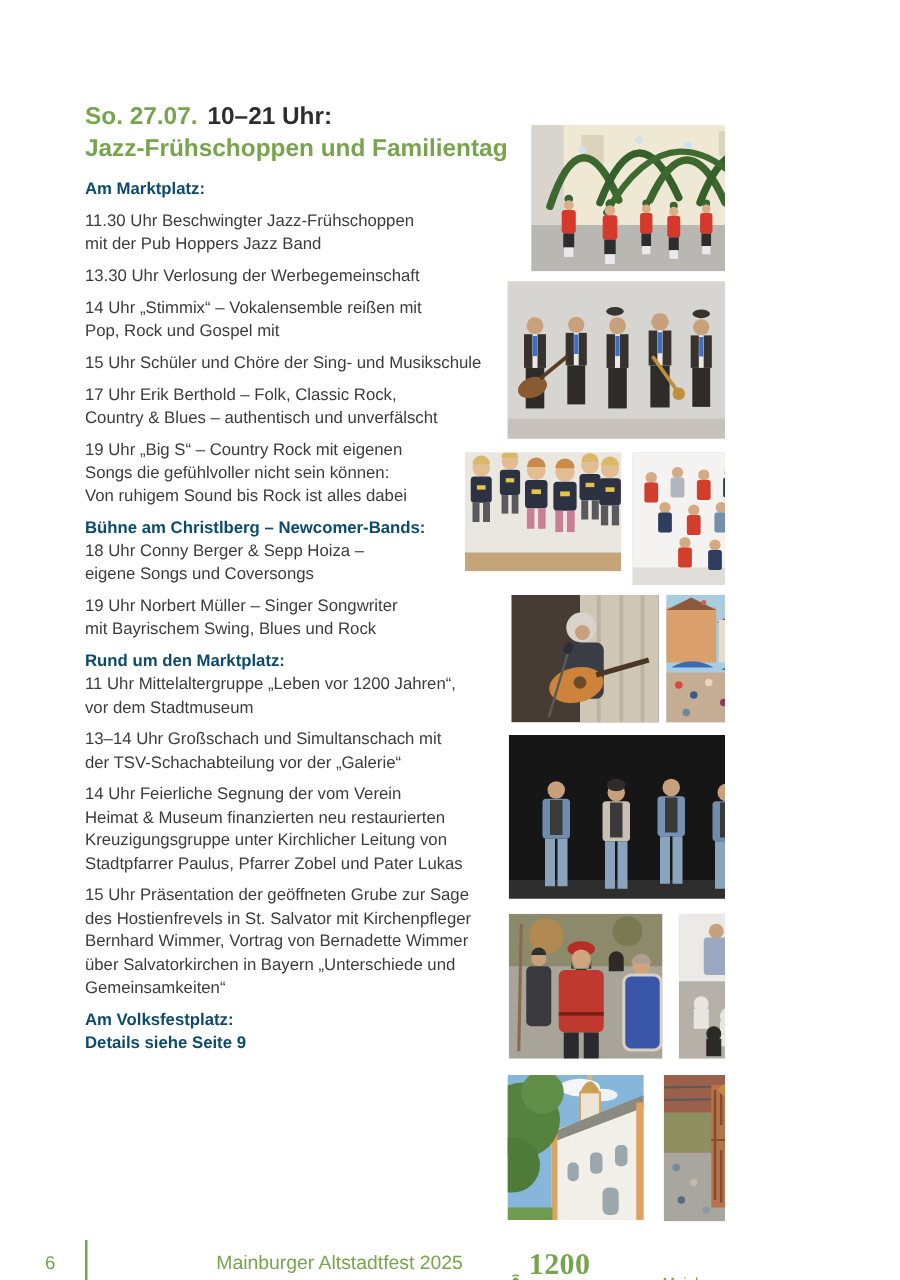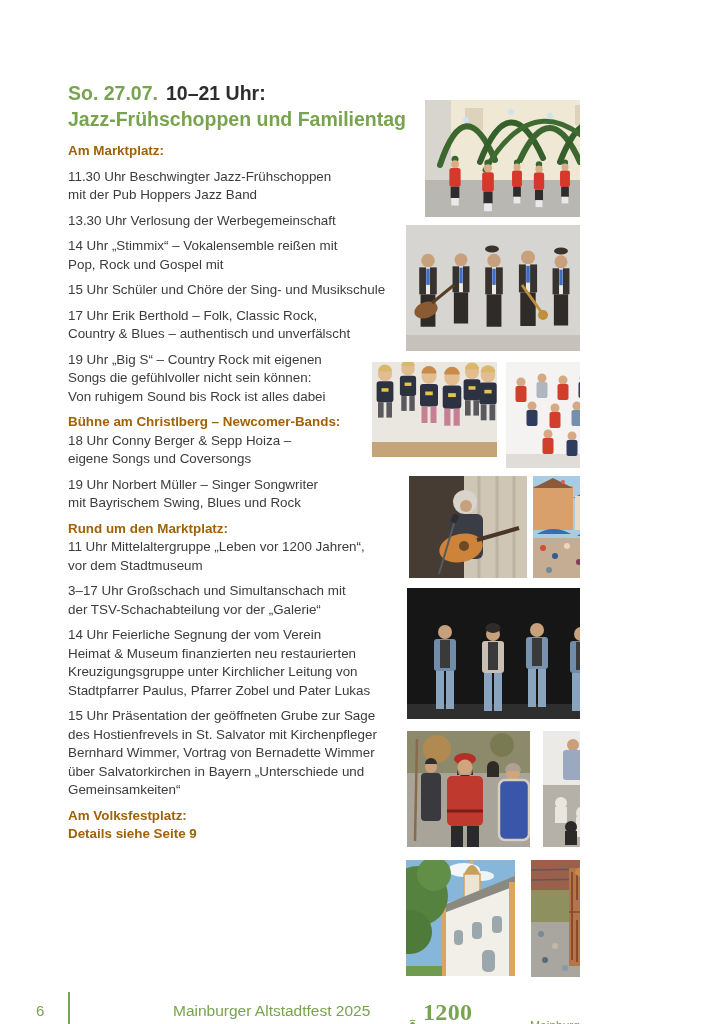--- a/index.html
+++ b/index.html
@@ -6,21 +6,21 @@
   .page{position:relative;width:580px;height:1024px;background:#ffffff;overflow:hidden;
         font-family:"Liberation Sans",sans-serif;color:#3c3c3c;margin-top:20px;}
   
   .h1{position:absolute;left:68px;top:62px;font-size:19.5px;font-weight:bold;white-space:nowrap;}
   .h1 .date{color:var(--green);margin-right:8px;}
   .h1 .time{color:#2d2d2d;}
   .h2{position:absolute;left:68px;top:88px;font-size:19.5px;font-weight:bold;color:var(--green);white-space:nowrap;}
   
   .sched{position:absolute;left:68px;top:122px;width:352px;font-size:13.4px;line-height:18.5px;}
   .block{margin-bottom:7px;}
-  .bh{font-weight:bold;color:#a16207;white-space:pre-line;}
+  .bh{font-weight:bold;color:#0c4a6e;white-space:pre-line;}
   .bb{white-space:pre-line;}
   
   .ph{position:absolute;overflow:hidden;background:#ddd;}
   .ph svg{display:block;width:100%;height:100%;}
   
   .pagenum{position:absolute;left:36px;top:982px;font-size:15px;color:var(--green);}
   .vrule{position:absolute;left:68px;top:972px;width:2px;height:52px;background:var(--green);}
   .festname{position:absolute;left:173px;top:982px;font-size:15.5px;color:var(--green);}
   .logo{position:absolute;left:407px;top:979px;display:flex;align-items:center;color:var(--green);}
   .logo .hop{width:15px;height:19px;margin-right:5px;}
@@ -73,21 +73,21 @@
       <div class="block">
         <div class="bb">19 Uhr Norbert Müller – Singer Songwriter
 mit Bayrischem Swing, Blues und Rock</div>
       </div>
       <div class="block">
         <div class="bh">Rund um den Marktplatz:</div>
         <div class="bb">11 Uhr Mittelaltergruppe „Leben vor 1200 Jahren“,
 vor dem Stadtmuseum</div>
       </div>
       <div class="block">
-        <div class="bb">3–17 Uhr Großschach und Simultanschach mit
+        <div class="bb">13–14 Uhr Großschach und Simultanschach mit
 der TSV-Schachabteilung vor der „Galerie“</div>
       </div>
       <div class="block">
         <div class="bb">14 Uhr Feierliche Segnung der vom Verein
 Heimat &amp; Museum finanzierten neu restaurierten
 Kreuzigungsgruppe unter Kirchlicher Leitung von
 Stadtpfarrer Paulus, Pfarrer Zobel und Pater Lukas</div>
       </div>
       <div class="block">
         <div class="bb">15 Uhr Präsentation der geöffneten Grube zur Sage

